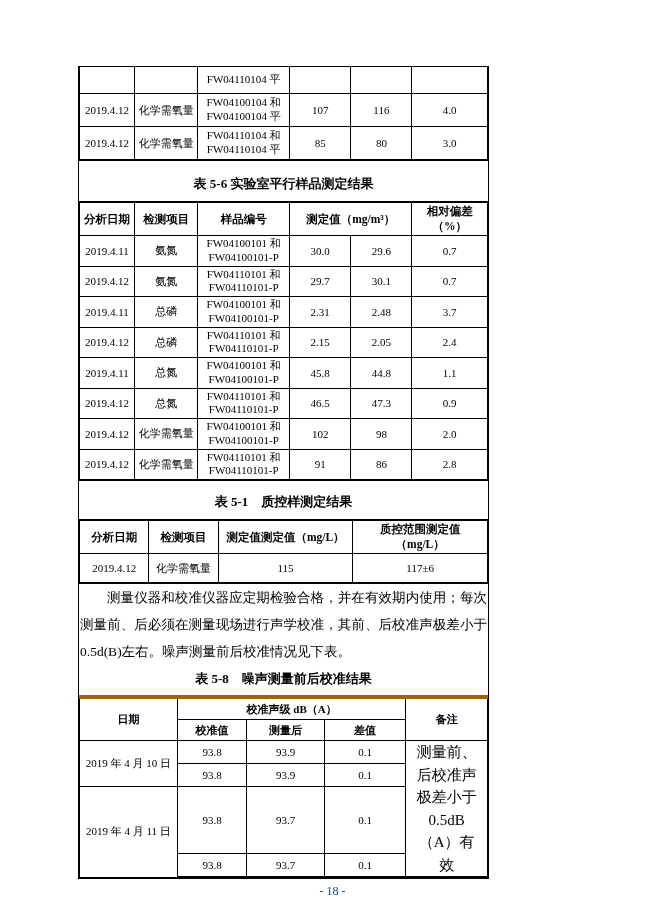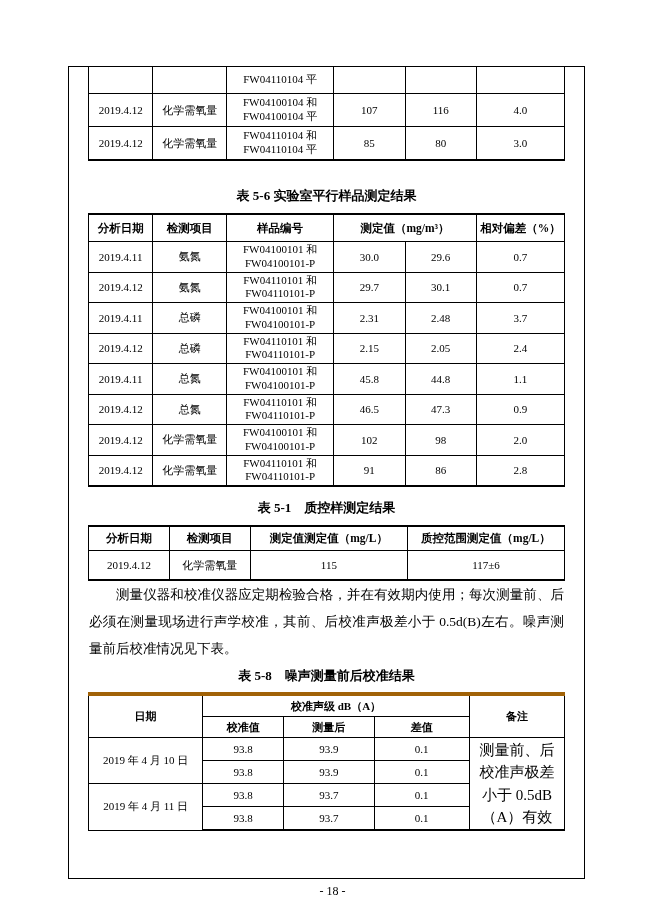--- a/index.html
+++ b/index.html
@@ -2,22 +2,22 @@
 <html><head>
 <meta charset="utf-8">
 <style>
   html,body { margin:0; padding:0; background:#e8e8e8; }
   .page {
     width:665px; height:921px; background:#ffffff; position:relative;
     font-family:"Liberation Serif","DejaVu Serif",serif; color:#000;
     margin:0 auto; overflow:hidden;
   }
   .frame {
-    position:absolute; left:68px; top:66px; width:517px; height:813px;
-    border:1px solid #000; box-sizing:border-box; padding:0 19px; overflow:hidden;
+    position:absolute; left:78px; top:66px; width:411px; height:813px;
+    border:1px solid #000; box-sizing:border-box; padding:0 0; overflow:hidden;
   }
   table.doc {
     width:100%; border-collapse:collapse; table-layout:fixed;
     text-align:center; color:#000;
   }
   .doc td, .doc th { border:1px solid #000; font-size:11px; padding:1px 2px; vertical-align:middle; }
   .doc th { font-weight:bold; font-size:11.5px; }
   
   .cont tr.partial td { height:24px; border-top:none; }
   .cont tr.full td { height:30px; }
@@ -32,27 +32,27 @@
   
   .t58 th { height:18px; font-size:11px; }
   .t58 tr:first-child th { border-top:4px solid #a16207; }
   .t58 td { height:20px; }
   .t58 tr:last-child td { border-bottom:2px solid #000; }
   .t58 td.remark { font-size:15px; line-height:1.5; padding:0 5px; border-bottom:2px solid #000; }
   .t58 td.datecell { font-size:11px;font-family:Liberation Serif, serif; }
   .sample { font-size:10.5px; line-height:1.25; }
   .sample div { white-space:nowrap; }
   .tbl-title { text-align:center; font-weight:bold; font-size:13px; margin:12px 0 8px 0; }
-  .tt56 { margin-top:26px; }
+  .tt56 { margin-top:14px; }
   .tt58 { margin:5px 0 7px 0; }
   .para { font-size:13.5px; line-height:27px; text-align:justify; margin:0; text-indent:2em; padding:0 1px; }
   .p-head { margin-top:5px; }
   .footer {
     position:absolute; left:0; right:0; top:884px; text-align:center;
-    font-size:12px; color:#000000;
+    font-size:12px; color:#0c4a6e;
   }
 </style>
 </head>
 <body>
 
 <div class="page">
   <div class="frame">
 
     <table class="doc cont">
       <colgroup>

